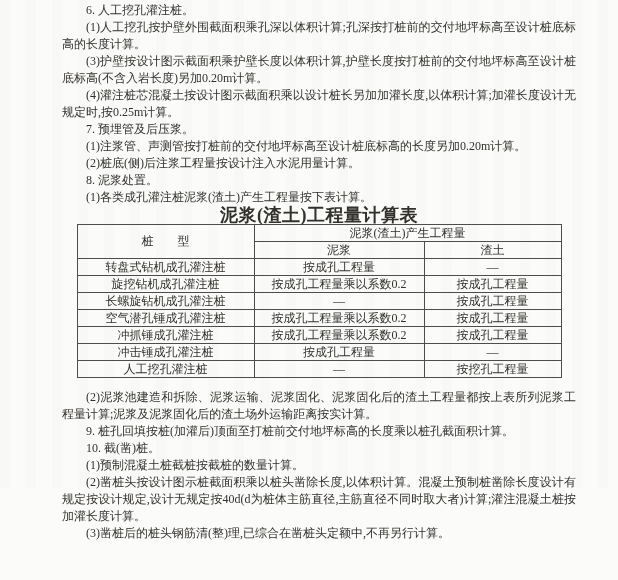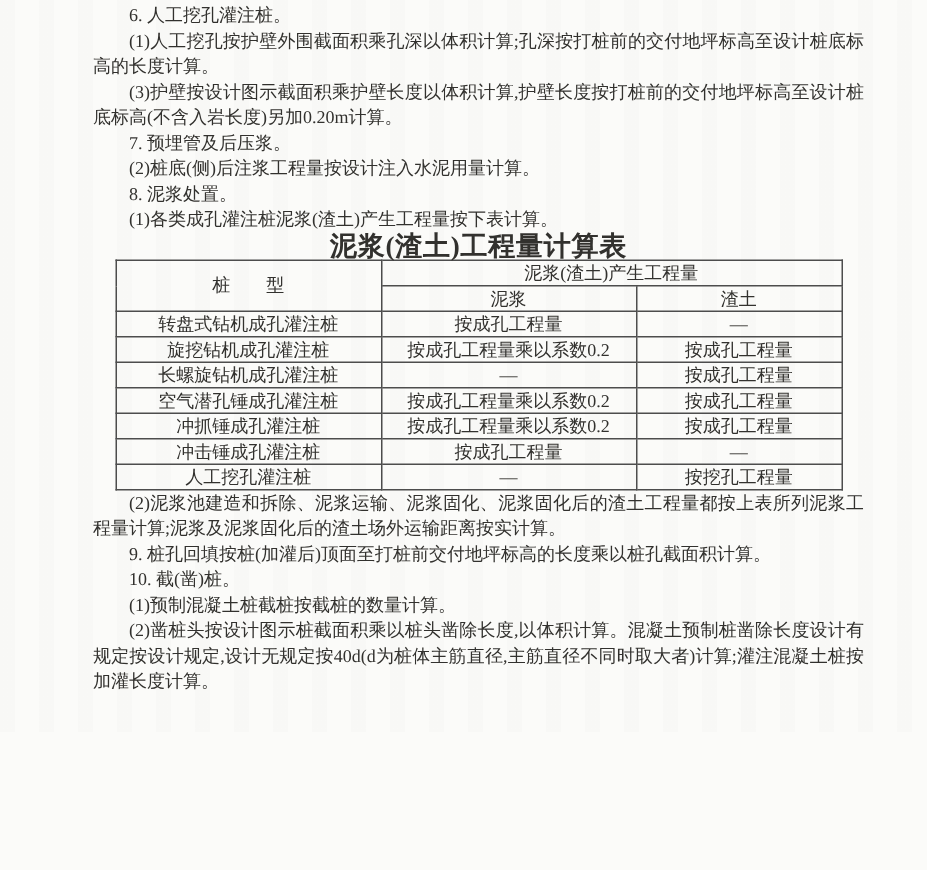--- a/index.html
+++ b/index.html
@@ -54,32 +54,34 @@
     padding:0 2px;
     height:16px;
     line-height:15px;
     overflow:hidden;
     white-space:nowrap;
   }
   table.qty{border:1px solid var(--border);}
   col.c1{width:177px;}
   col.c2{width:170px;}
   col.c3{width:137px;}
-  .after-block{}
+  .after-block{margin-top:11px;}
 </style>
 </head>
 <body>
 
 <div class="page">
   <div class="content">
 
     <p>6. 人工挖孔灌注桩。</p>
     <p>(1)人工挖孔按护壁外围截面积乘孔深以体积计算;孔深按打桩前的交付地坪标高至设计桩底标高的长度计算。</p>
     <p>(3)护壁按设计图示截面积乘护壁长度以体积计算,护壁长度按打桩前的交付地坪标高至设计桩底标高(不含入岩长度)另加0.20m计算。</p>
+    <p>(4)灌注桩芯混凝土按设计图示截面积乘以设计桩长另加加灌长度,以体积计算;加灌长度设计无规定时,按0.25m计算。</p>
     <p>7. 预埋管及后压浆。</p>
+    <p>(1)注浆管、声测管按打桩前的交付地坪标高至设计桩底标高的长度另加0.20m计算。</p>
     <p>(2)桩底(侧)后注浆工程量按设计注入水泥用量计算。</p>
     <p>8. 泥浆处置。</p>
     <p>(1)各类成孔灌注桩泥浆(渣土)产生工程量按下表计算。</p>
 
     <div class="tbl-title">泥浆(渣土)工程量计算表</div>
 
     <table class="qty">
       <colgroup>
           <col class="c1">
           <col class="c2">
@@ -133,16 +135,17 @@
         </tr>
       </tbody>
     </table>
 
     <div class="after-block">
       <p>(2)泥浆池建造和拆除、泥浆运输、泥浆固化、泥浆固化后的渣土工程量都按上表所列泥浆工程量计算;泥浆及泥浆固化后的渣土场外运输距离按实计算。</p>
       <p>9. 桩孔回填按桩(加灌后)顶面至打桩前交付地坪标高的长度乘以桩孔截面积计算。</p>
       <p>10. 截(凿)桩。</p>
       <p>(1)预制混凝土桩截桩按截桩的数量计算。</p>
       <p>(2)凿桩头按设计图示桩截面积乘以桩头凿除长度,以体积计算。混凝土预制桩凿除长度设计有规定按设计规定,设计无规定按40d(d为桩体主筋直径,主筋直径不同时取大者)计算;灌注混凝土桩按加灌长度计算。</p>
+      <p>(3)凿桩后的桩头钢筋清(整)理,已综合在凿桩头定额中,不再另行计算。</p>
     </div>
 
   </div>
 </div>
 
 </body></html>

